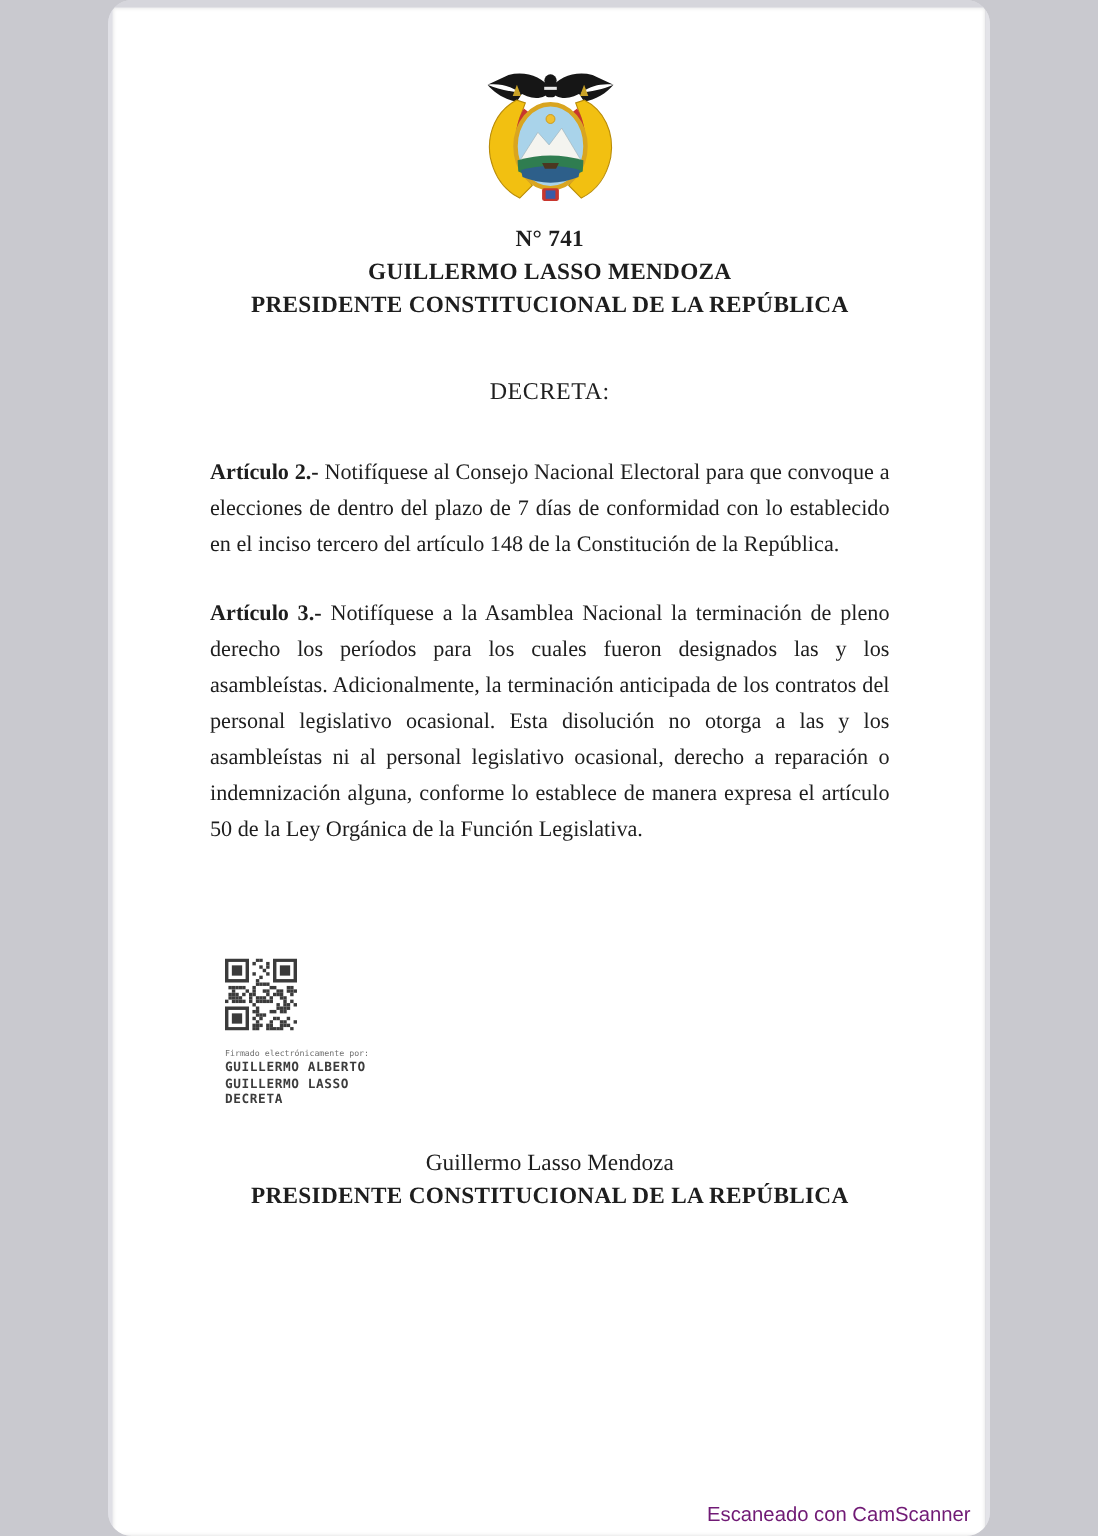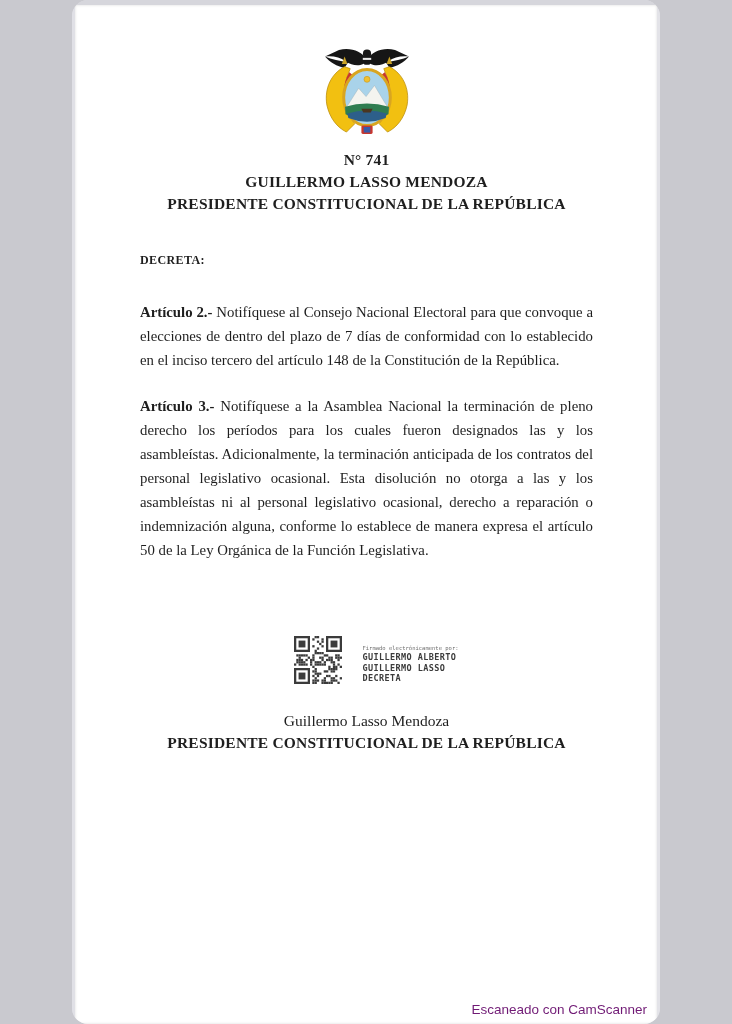--- a/index.html
+++ b/index.html
@@ -30,43 +30,44 @@
   }
   .hdr{
     text-align:center;
     font-weight:bold;
     font-size:15.5px;
     letter-spacing:.2px;
     line-height:22px;
   }
   .hdr-number{margin-top:8px;}
   .decreta{
-    text-align:left;
-    font-weight:bold;
-    font-size:12px;
+    text-align:center;
+    font-weight:normal;
+    font-size:16px;
     margin-top:38px;
     letter-spacing:.4px;
   }
   .para{
     text-align:justify;
     font-size:14.8px;
     line-height:24px;
     margin:0;
   }
   .para + .para, .articles .para{margin-top:22px;}
   .articles{margin-top:32px;}
   .closings{margin-top:22px;}
   .art-label{font-weight:bold;}
   .stamp-block{
     margin-top:74px;
     display:flex;
     justify-content:center;
     align-items:flex-start;
     transform:translateX(10px);
-    gap:20px;
+    gap:4px;
+    flex-direction:column;
   }
   .qr{
     width:48px;height:48px;
     flex:0 0 auto;
     image-rendering:pixelated;
     opacity:.82;
   }
   .stamp-text{
     font-family:"DejaVu Sans Mono","Liberation Mono",monospace;
     padding-top:9px;

